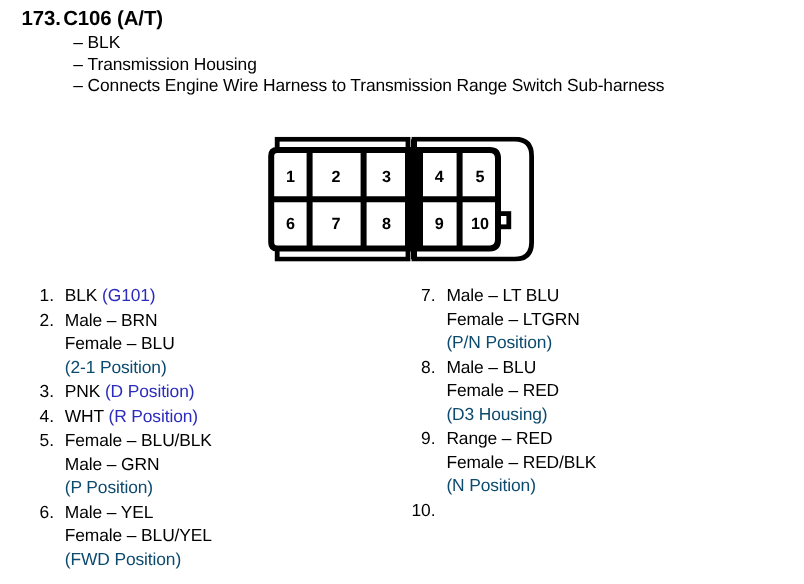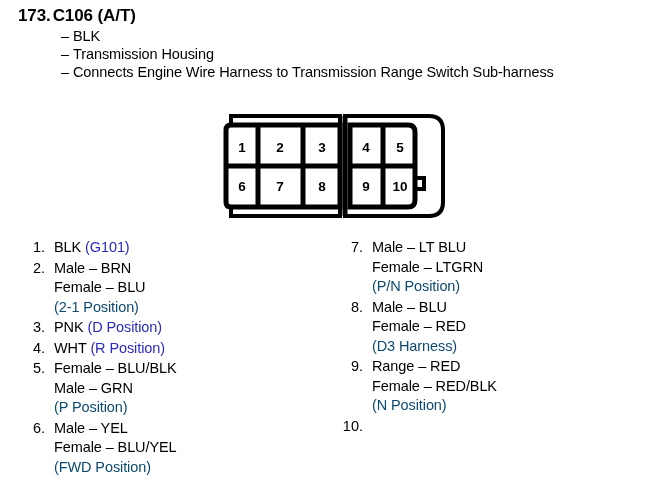--- a/index.html
+++ b/index.html
@@ -217,21 +217,21 @@
           <div class="pin-line">Male – LT BLU</div>
           <div class="pin-line">Female – LTGRN</div>
           <div class="pin-line position">(P/N Position)</div>
         </div>
       </div>
       <div class="pin-entry">
         <div class="pin-index">8.</div>
         <div class="pin-body">
           <div class="pin-line">Male – BLU</div>
           <div class="pin-line">Female – RED</div>
-          <div class="pin-line position">(D3 Harness)</div>
+          <div class="pin-line position">(D3 Housing)</div>
         </div>
       </div>
       <div class="pin-entry">
         <div class="pin-index">9.</div>
         <div class="pin-body">
           <div class="pin-line">Range – RED</div>
           <div class="pin-line">Female – RED/BLK</div>
           <div class="pin-line position">(N Position)</div>
         </div>
       </div>

